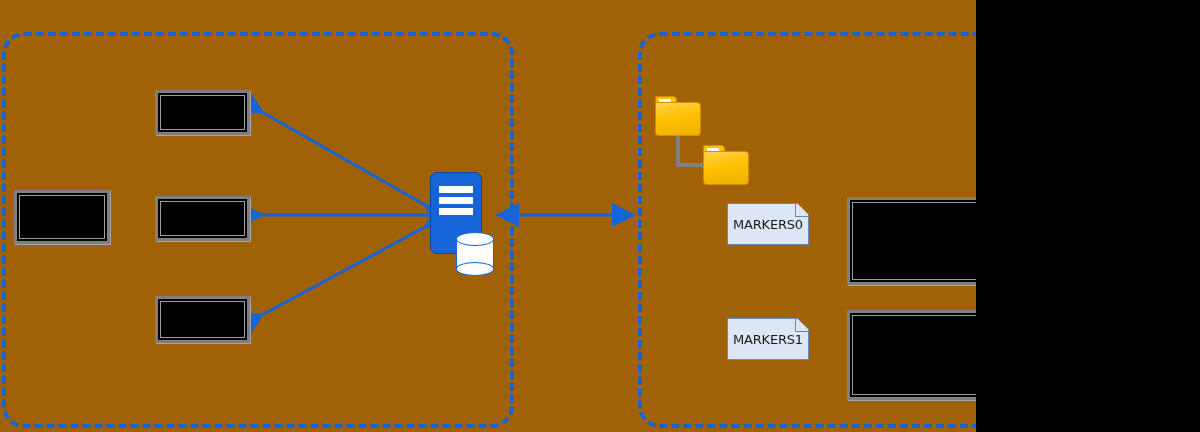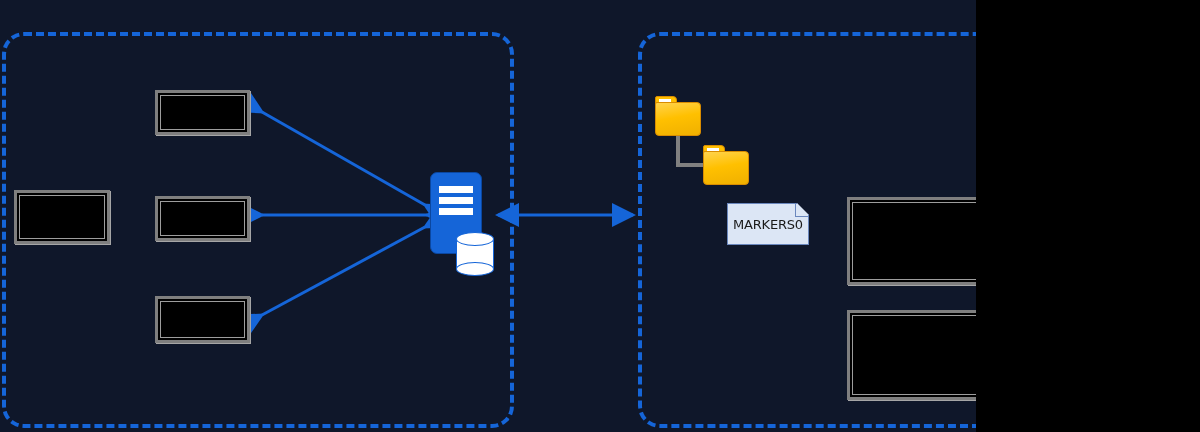--- a/index.html
+++ b/index.html
@@ -4,21 +4,21 @@
 <style>
   html, body {
     margin: 0;
     padding: 0;
     background: #000000;
   }
   #canvas {
     position: relative;
     width: 976px;
     height: 432px;
-    background: #0f172a;
+    background: #a16207;
     overflow: hidden;
     font-family: "Liberation Sans", sans-serif;
   }
   .zone {
     position: absolute;
     border: 4px dashed #1565d8;
     border-radius: 22px;
     box-sizing: border-box;
     background: transparent;
   }
@@ -184,20 +184,24 @@
     <div class="tab">
       <div class="tab-slot"></div>
     </div>
     <div class="face"></div>
   </div>
 
   <div class="note" id="note-0">
     <span>MARKERS0</span>
     <span class="dogear"></span>
   </div>
+  <div class="note" id="note-1">
+    <span>MARKERS1</span>
+    <span class="dogear"></span>
+  </div>
 
   <div class="gbox" id="box-r0">
     <span></span>
   </div>
   <div class="gbox" id="box-r1">
     <span></span>
   </div>
 
 </div>
 

